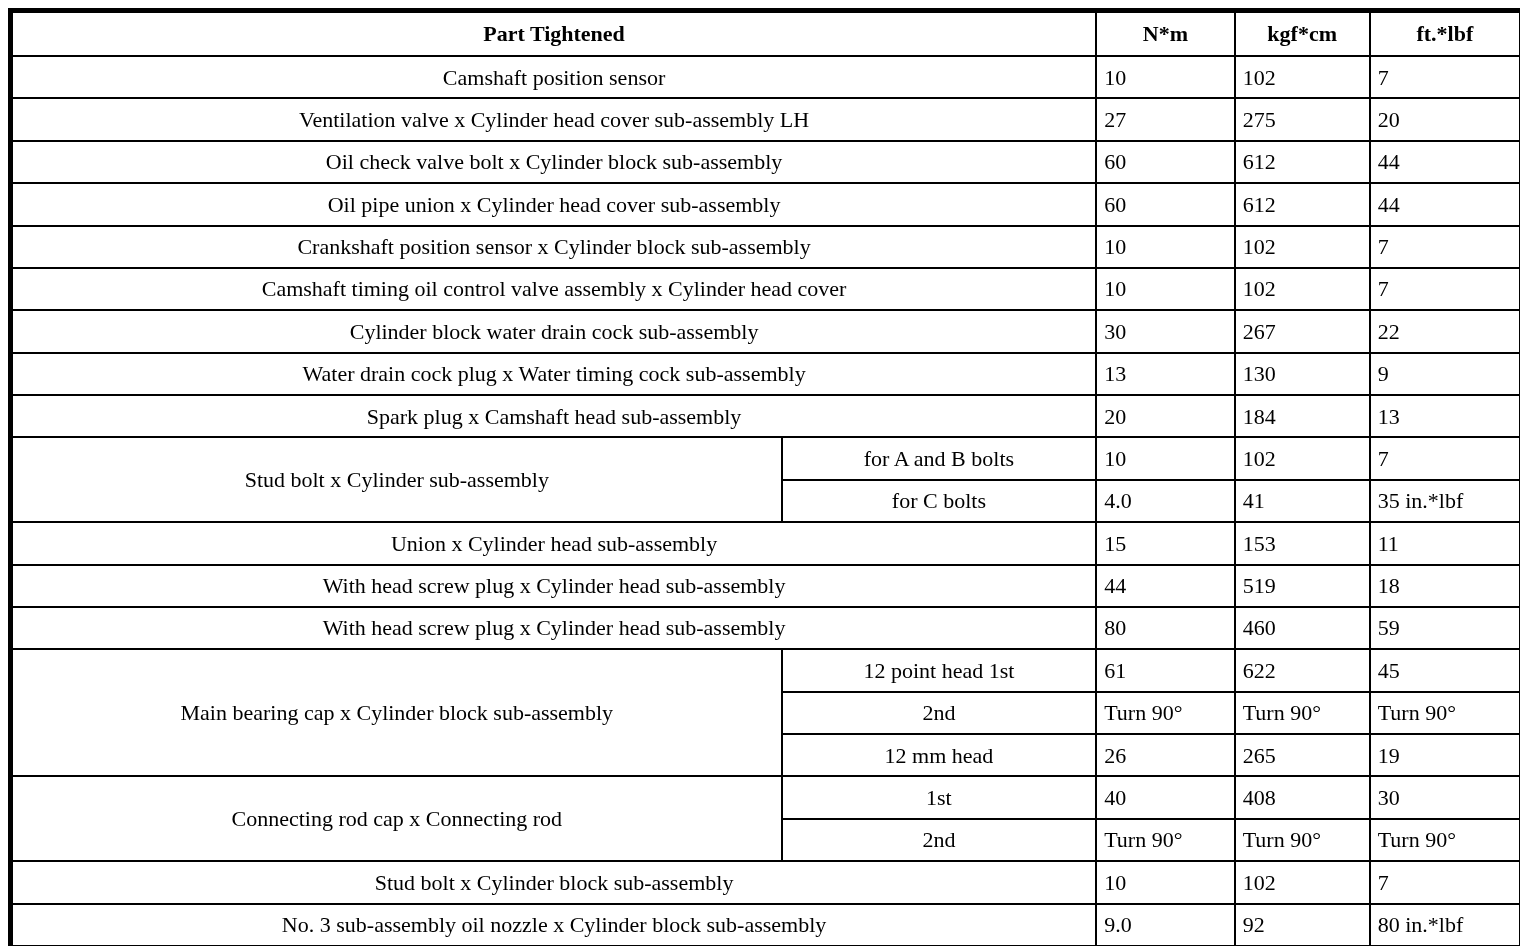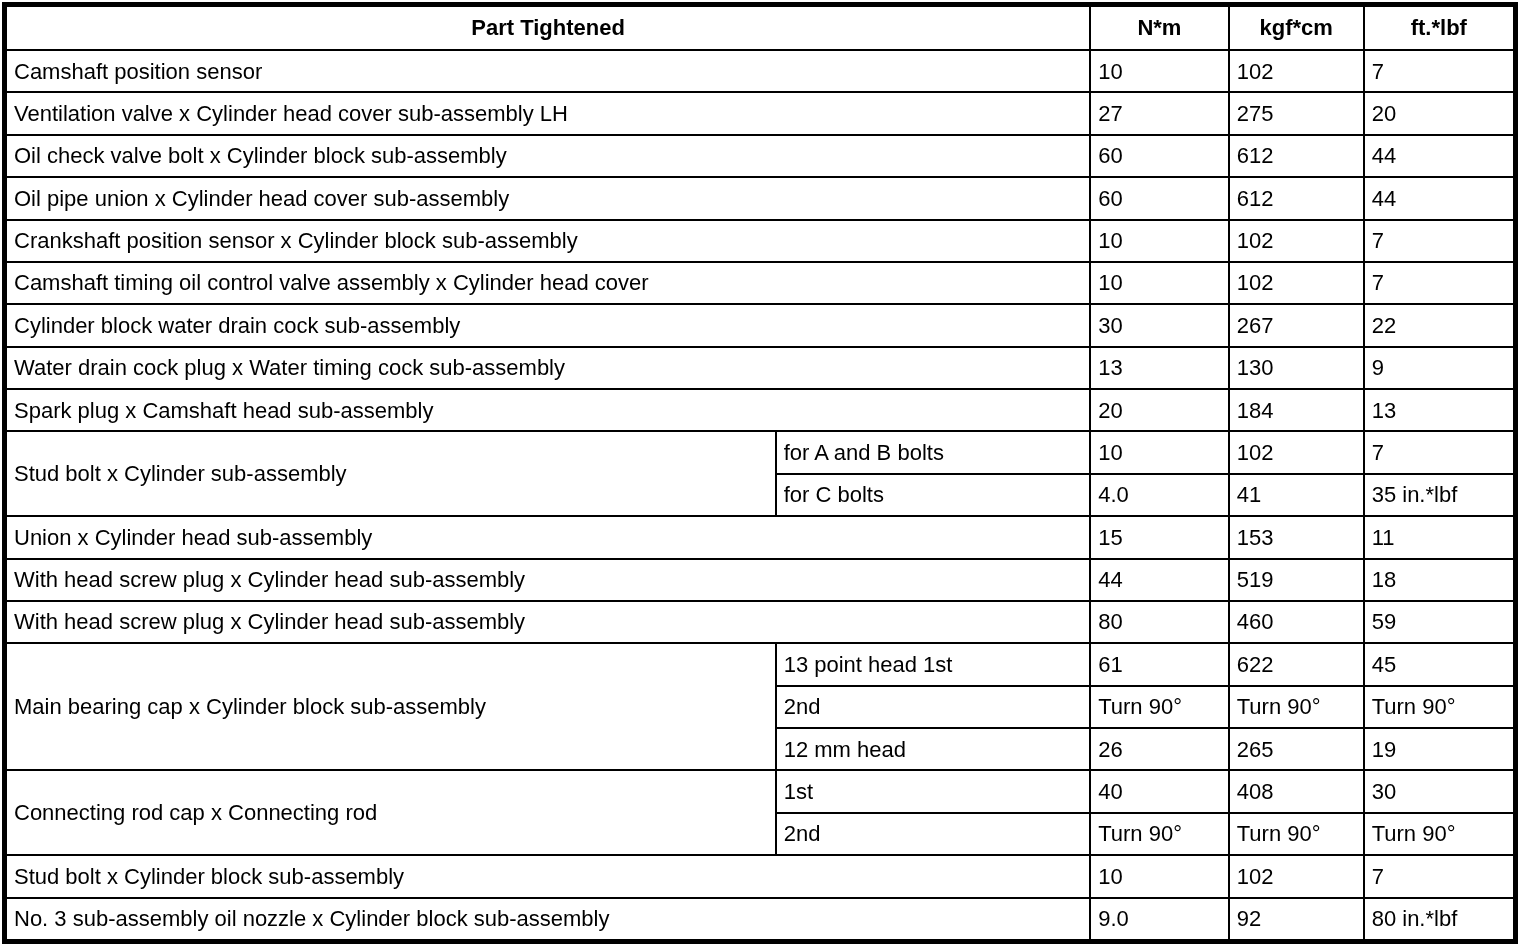--- a/index.html
+++ b/index.html
@@ -10,22 +10,23 @@
   body {
     width: 1520px;
     height: 946px;
     font-family: "Liberation Sans", sans-serif;
     color: #000000;
   }
   .doc-page {
     width: 1520px;
     height: 778px;
     box-sizing: border-box;
-    padding: 2px;
-    background: #ffffff;
+    padding: 8px;
+    background: #ffffff;
+    font-family: Liberation Serif, serif;
   }
   table.spec-table {
     border-collapse: collapse;
     table-layout: fixed;
     width: 1516px;
     height: 942px;
     border: 5px solid #000000;
     background: #ffffff;
   }
   col.c-part { width: 640px; }
@@ -47,21 +48,21 @@
     font-weight: bold;
     text-align: center;
     height: 42px;
   }
   td {
     font-weight: normal;
     text-align: left;
     height: 40px;
   }
   td.part-cell, td.cond-cell {
-    text-align: left;
+    text-align: center;
   }
 </style>
 </head>
 <body>
 
 <div class="doc-page">
   <table class="spec-table">
     <colgroup>
       <col class="c-part">
       <col class="c-cond">
@@ -158,21 +159,21 @@
         <td>18</td>
       </tr>
       <tr>
         <td colspan="2" class="part-cell">With head screw plug x Cylinder head sub-assembly</td>
         <td>80</td>
         <td>460</td>
         <td>59</td>
       </tr>
       <tr>
         <td rowspan="3" class="part-cell">Main bearing cap x Cylinder block sub-assembly</td>
-        <td class="cond-cell">13 point head 1st</td>
+        <td class="cond-cell">12 point head 1st</td>
         <td>61</td>
         <td>622</td>
         <td>45</td>
       </tr>
       <tr>
         <td class="cond-cell">2nd</td>
         <td>Turn 90°</td>
         <td>Turn 90°</td>
         <td>Turn 90°</td>
       </tr>

